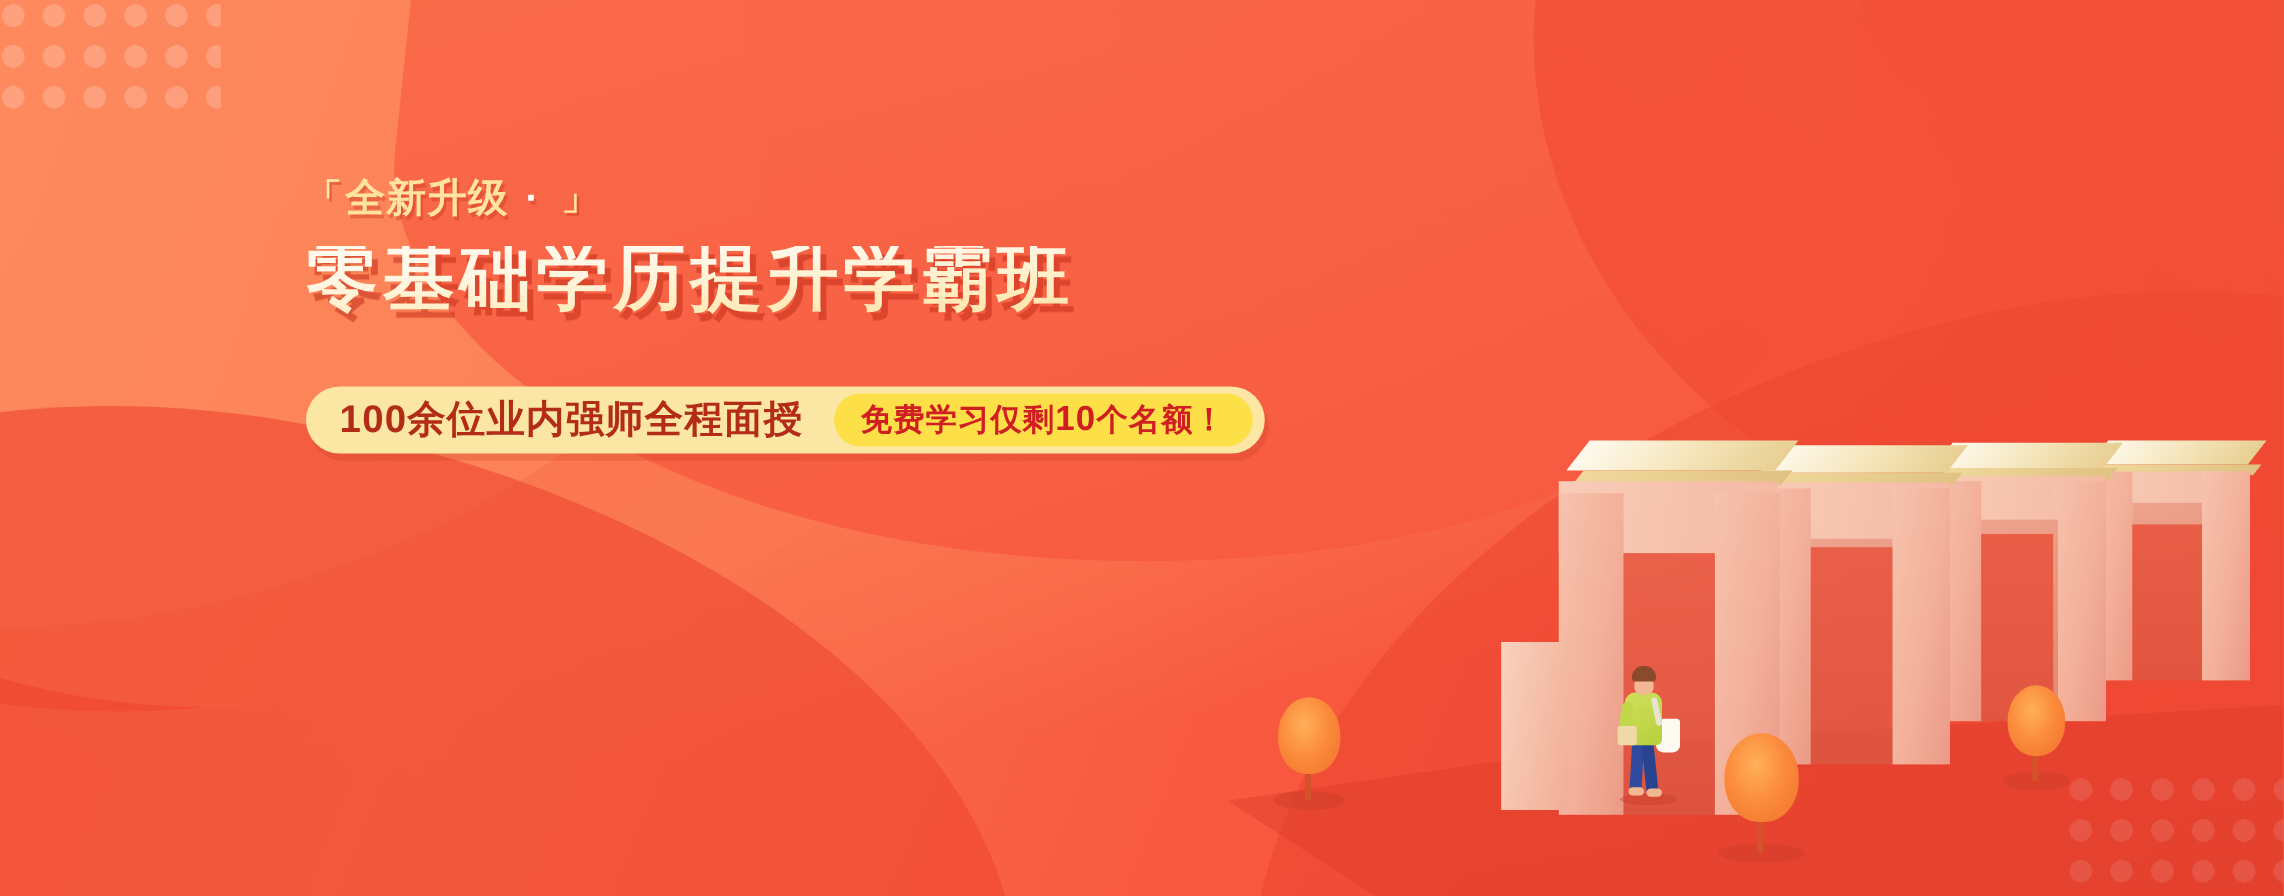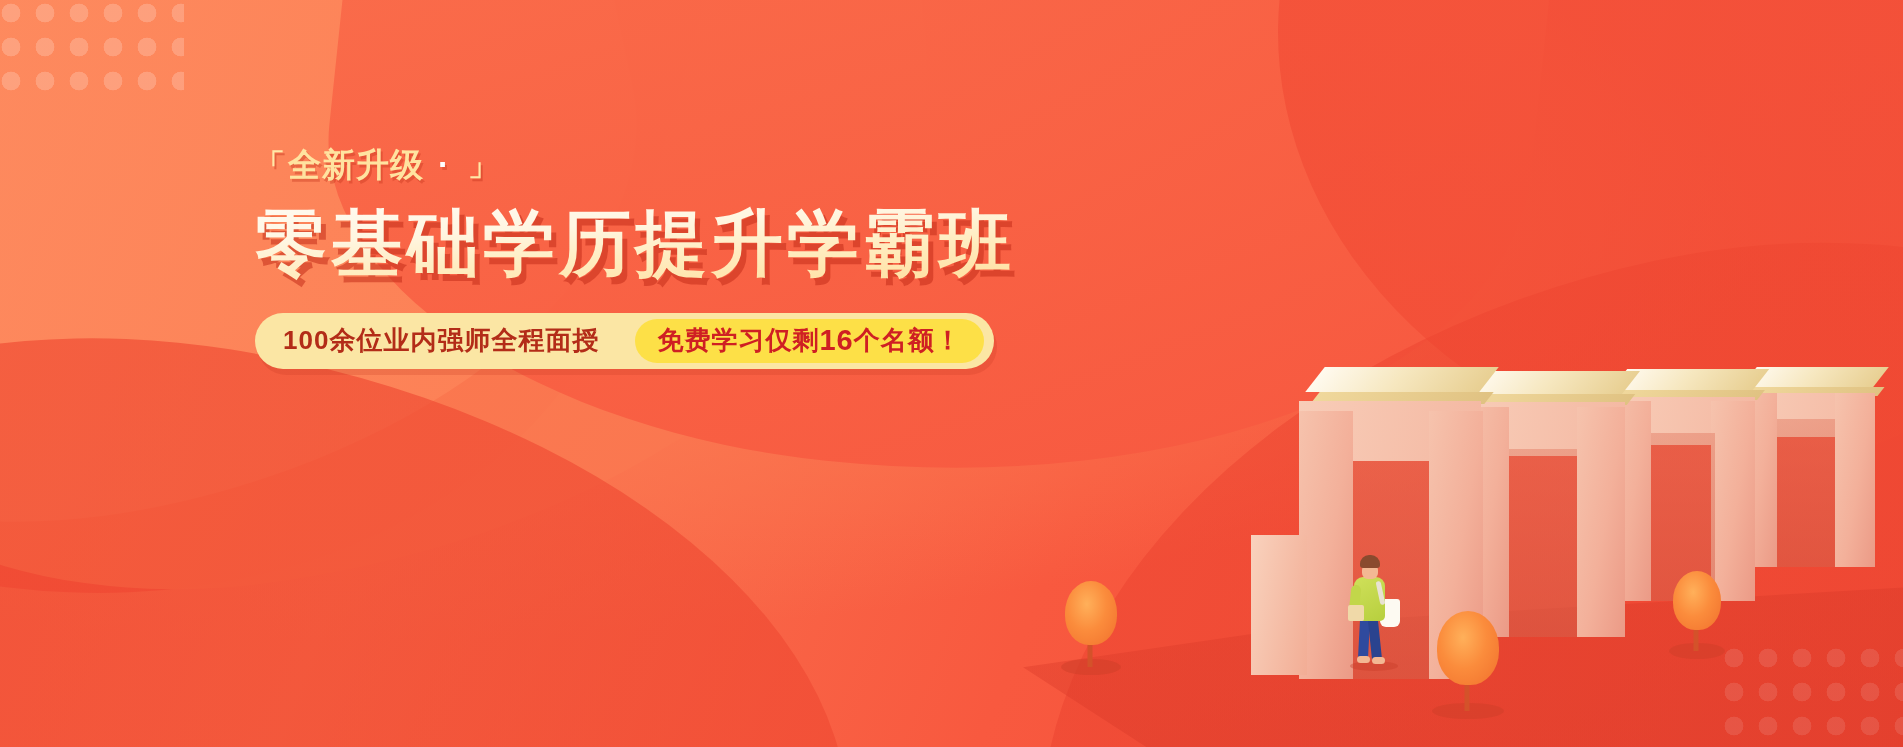--- a/index.html
+++ b/index.html
@@ -122,50 +122,51 @@
     color:#ffffff;
     text-shadow:2px 3px 0 rgba(199,54,30,.38);
   }
   .subtitle .dot-sep{
     color:#ffffff;
     margin:0 12px;
     text-shadow:2px 3px 0 rgba(199,54,30,.38);
   }
 
   .headline{
-    font-size:72px;
+    font-size:60px;
     font-weight:bold;
     line-height:1.08;
     letter-spacing:4px;
     white-space:nowrap;
     background:linear-gradient(177deg,#fffaf0 0%, #fff6e2 32%, #ffedc2 60%, #ffdf9e 100%);
     -webkit-background-clip:text;
     background-clip:text;
     color:transparent;
     -webkit-text-fill-color:transparent;
     filter:drop-shadow(5px 7px 0 rgba(196,46,26,.55));
-    margin-bottom:30px;
+    margin-bottom:52px;
+    font-family:Liberation Mono, monospace;
   }
 
   .badge{
     display:inline-flex;
     align-items:center;
     height:56px;
     background:#fbe6a4;
     border-radius:28px;
     padding:0 10px 0 28px;
     box-shadow:3px 6px 0 rgba(198,54,31,.22);
     white-space:nowrap;
   }
   .badge-left{
-    font-size:26px;
+    font-size:32px;
     font-weight:bold;
     color:#b32c18;
     letter-spacing:1px;
-    padding-right:36px;
+    padding-right:26px;
   }
   .badge-right{
     display:inline-flex;
     align-items:center;
     justify-content:flex-end;
     height:44px;
     background:#fde047;
     border-radius:22px;
     padding:0 22px;
     font-size:26px;
@@ -350,19 +351,19 @@
       <span class="dot-sep">·</span>
       <span class="bracket close">」</span>
     </div>
 
     <div class="headline">零基础学历提升学霸班</div>
 
     <div class="badge">
       <span class="badge-left">100余位业内强师全程面授</span>
       <span class="badge-right">
         <span>免费学习仅剩</span>
-        <span class="num">16</span>
+        <span class="num">10</span>
         <span>个名额！</span>
       </span>
     </div>
 
   </div>
 </div>
 
 </body></html>

